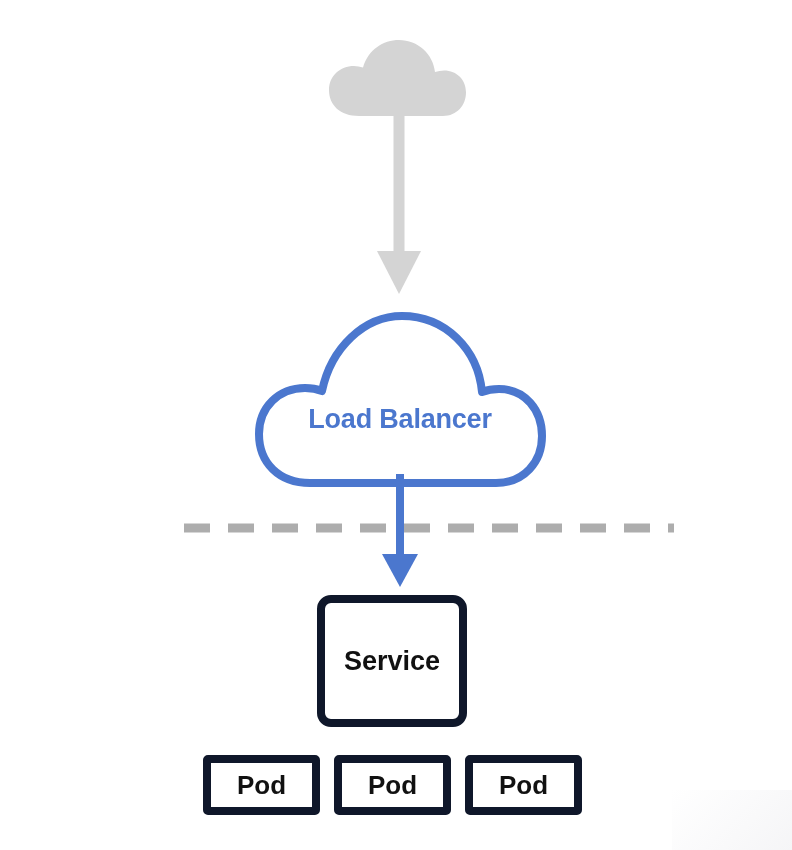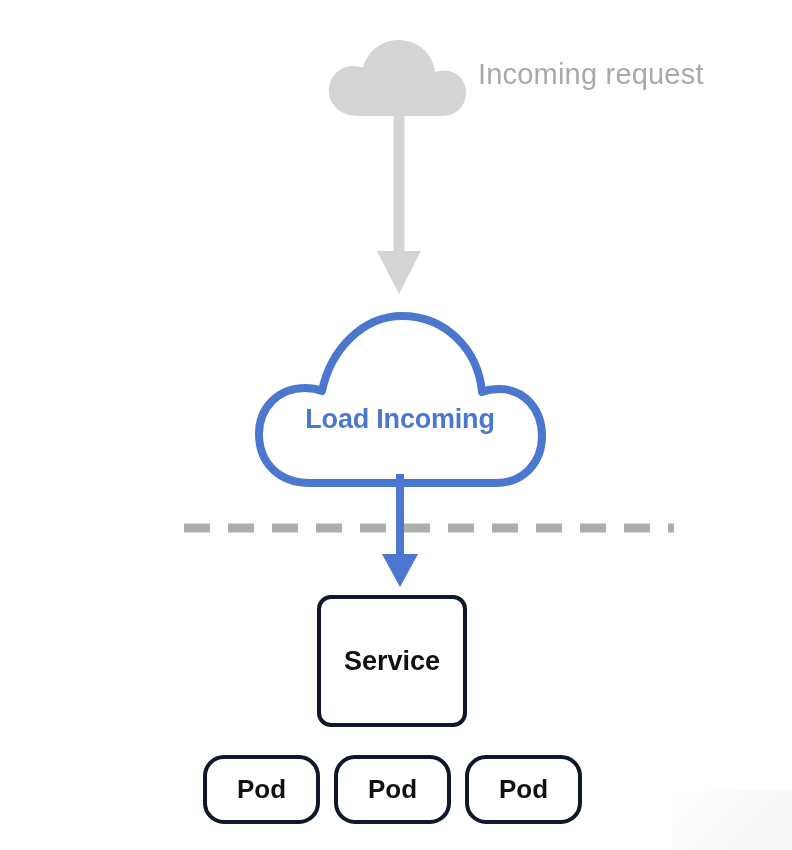--- a/index.html
+++ b/index.html
@@ -101,42 +101,42 @@
     left: 184px;
     top: 520px;
     width: 490px;
     height: 16px;
   }
 
   
   .node-box {
     position: absolute;
     box-sizing: border-box;
-    border: 4px solid #0f172a;
+    border: 8px solid #0f172a;
     border-radius: 12px;
     background: #ffffff;
     display: flex;
     align-items: center;
     justify-content: center;
     color: #111111;
     font-weight: bold;
   }
   #service-box {
     left: 317px;
     top: 595px;
     width: 150px;
     height: 132px;
     border-radius: 14px;
     font-size: 27px;
   }
   .pod-box {
     top: 755px;
     width: 117px;
-    height: 69px;
-    border-radius: 21px;
+    height: 60px;
+    border-radius: 5px;
     font-size: 26px;
   }
   #pod-box-1 { left: 203px; }
   #pod-box-2 { left: 334px; }
   #pod-box-3 { left: 465px; }
 </style>
 </head>
 <body>
 
 <div id="canvas">
@@ -149,21 +149,20 @@
                C31 28 34 28.5 37 29.5
                C42 12 57 2 73 2
                C92 2 107 16 109 34
                C112 33 115 32.5 118 32.5
                C131 32.5 140 42 140 54.5
                C140 67 131 78 117 78
                Z" fill="#d4d4d4"></path>
     </svg>
   </div>
 
-  <div id="incoming-label">Incoming request</div>
 
   <div id="gray-arrow">
     <svg viewBox="0 0 62 185" width="62" height="185">
       <line x1="31" y1="0" x2="31" y2="148" stroke="#d4d4d4" stroke-width="11"></line>
       <polygon points="31,182 9,139 53,139" fill="#d4d4d4"></polygon>
     </svg>
   </div>
 
   <div id="lb-cloud">
     <svg viewBox="0 0 300 188" width="300" height="188">
@@ -173,21 +172,21 @@
                C61 85 67 86 72 88
                C81 45 114 13 152 13
                C195 13 228 46 232 89
                C237 87 243 86 249 86
                C275 86 292 107 292 133
                C292 159 274 180 246 180
                Z" fill="#ffffff" stroke="#4b77ce" stroke-width="8" stroke-linejoin="round" stroke-linecap="round"></path>
     </svg>
   </div>
 
-  <div id="lb-label">Load Incoming</div>
+  <div id="lb-label">Load Balancer</div>
 
   <div id="blue-arrow">
     <svg viewBox="0 0 56 116" width="56" height="116">
       <line x1="28" y1="0" x2="28" y2="86" stroke="#4b77ce" stroke-width="8"></line>
       <polygon points="28,113 10,80 46,80" fill="#4b77ce"></polygon>
     </svg>
   </div>
 
 
   <div id="cluster-line">

